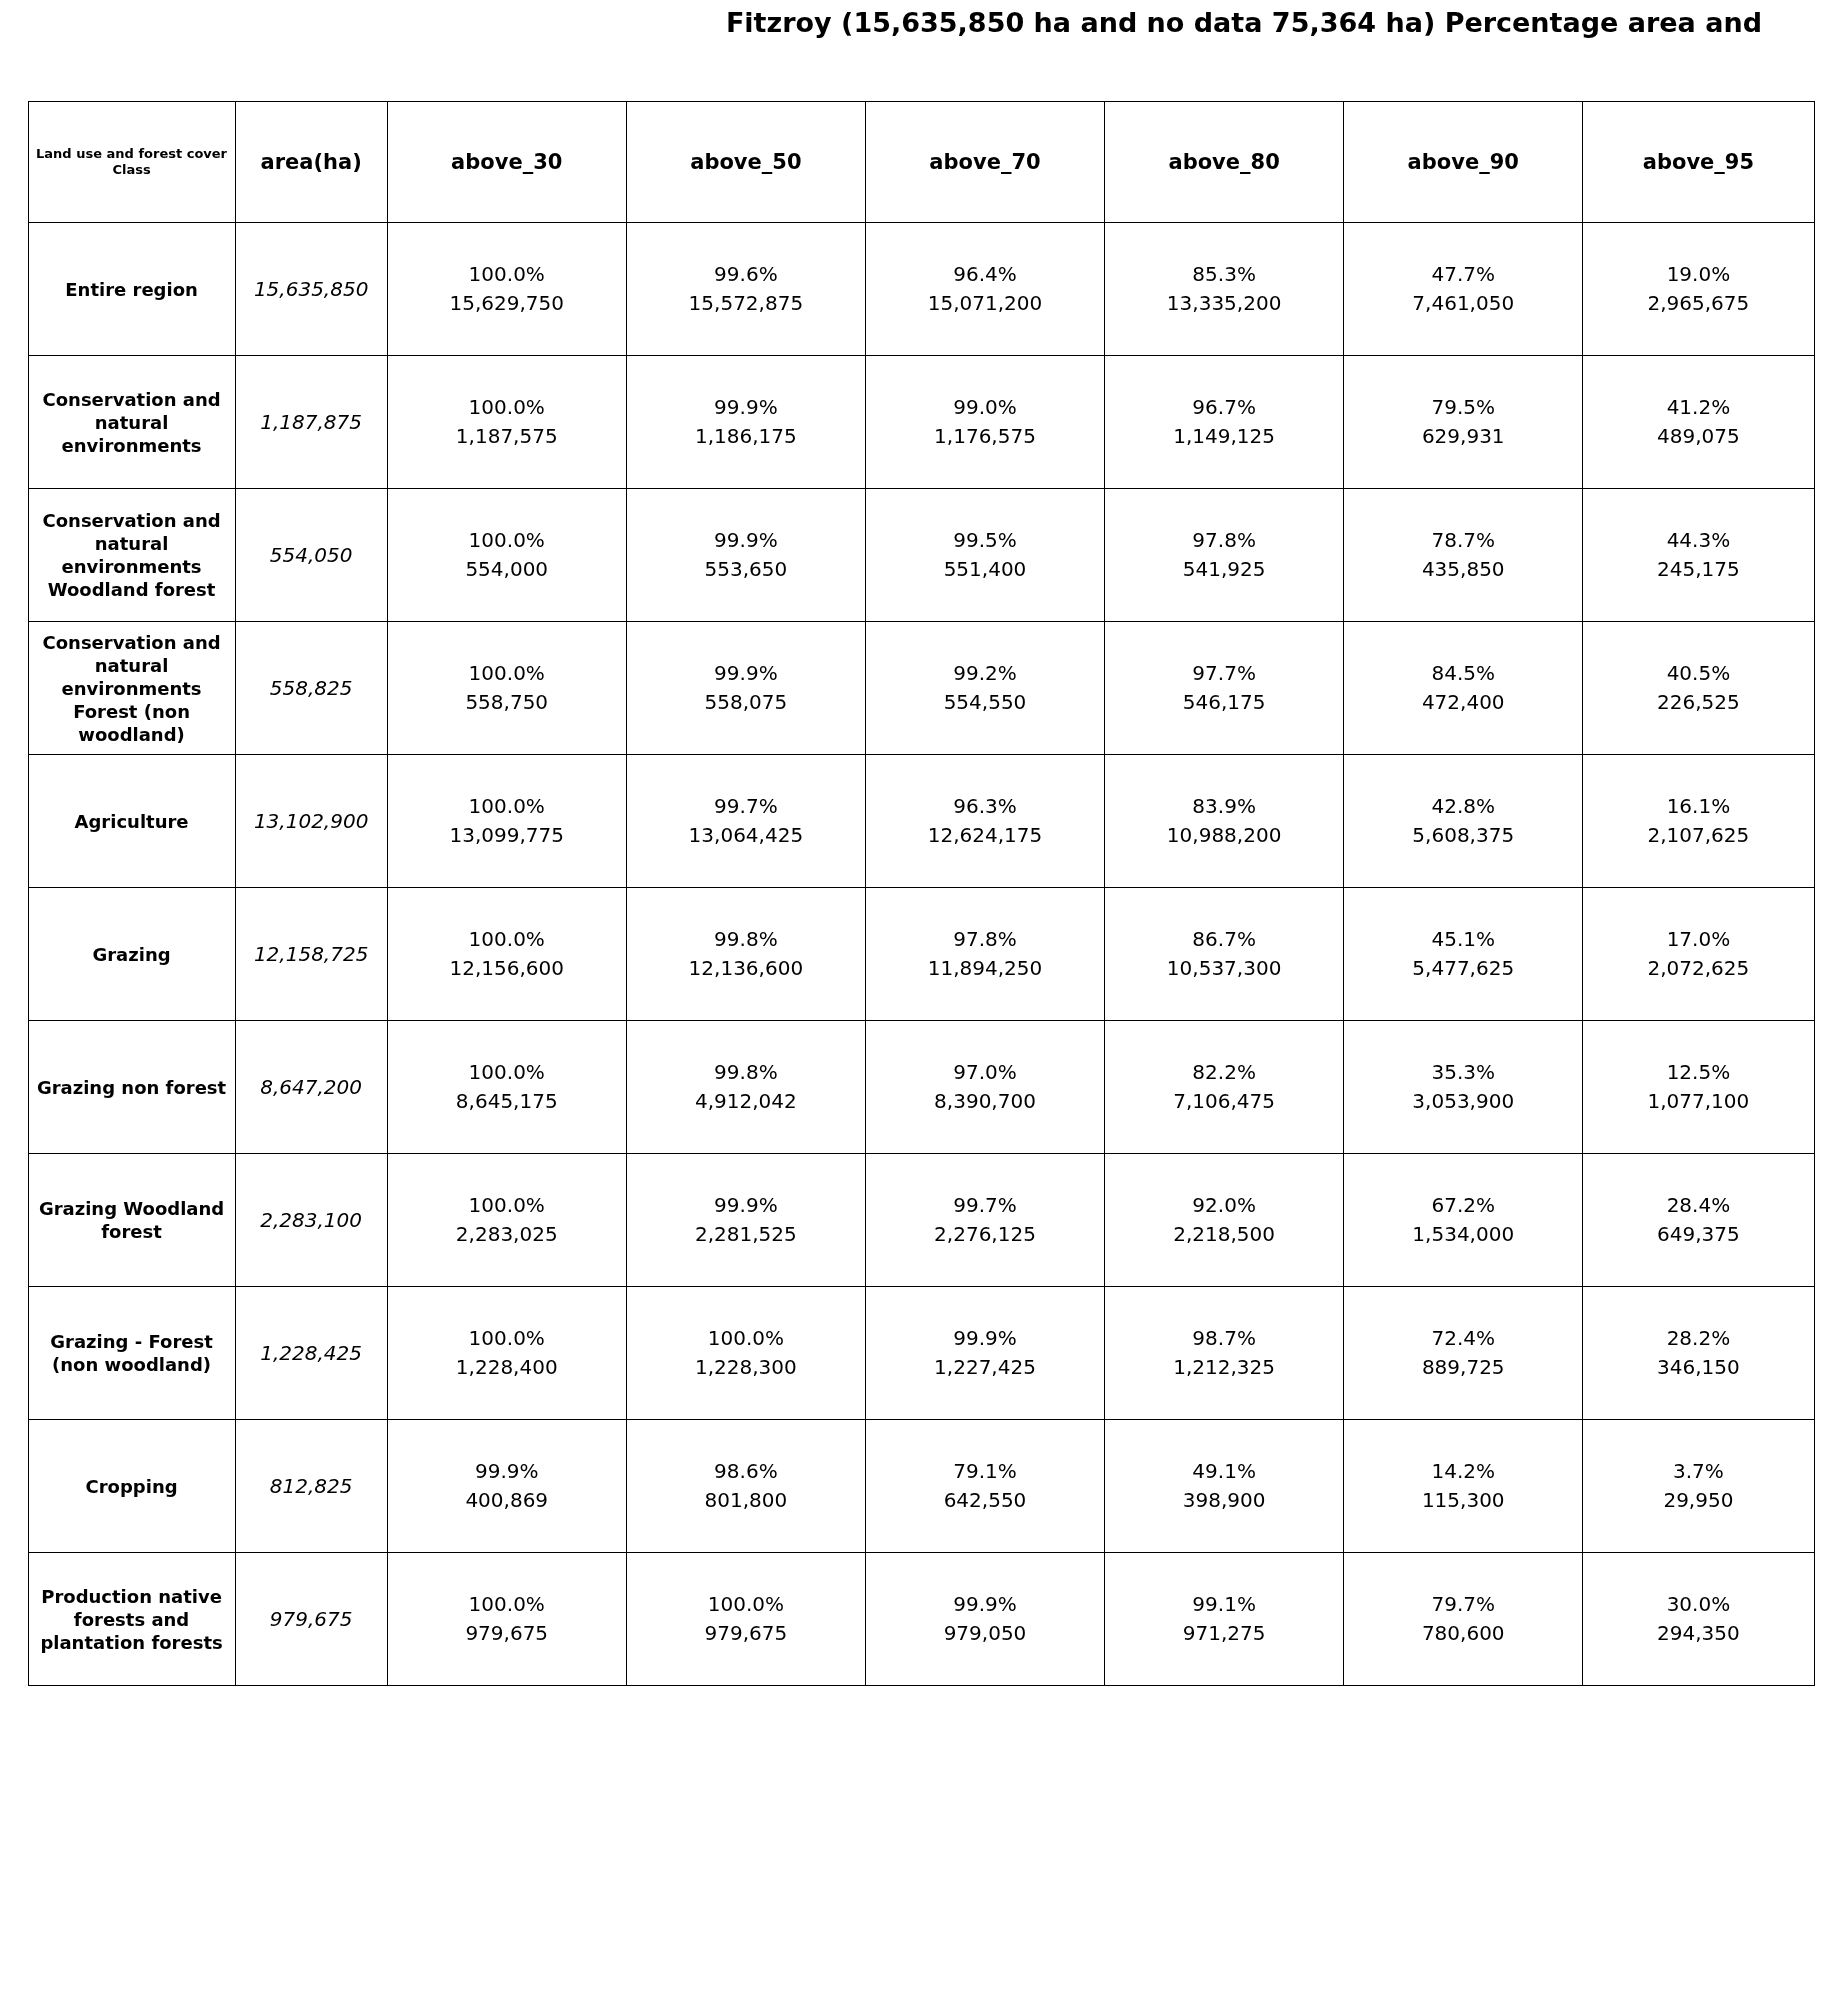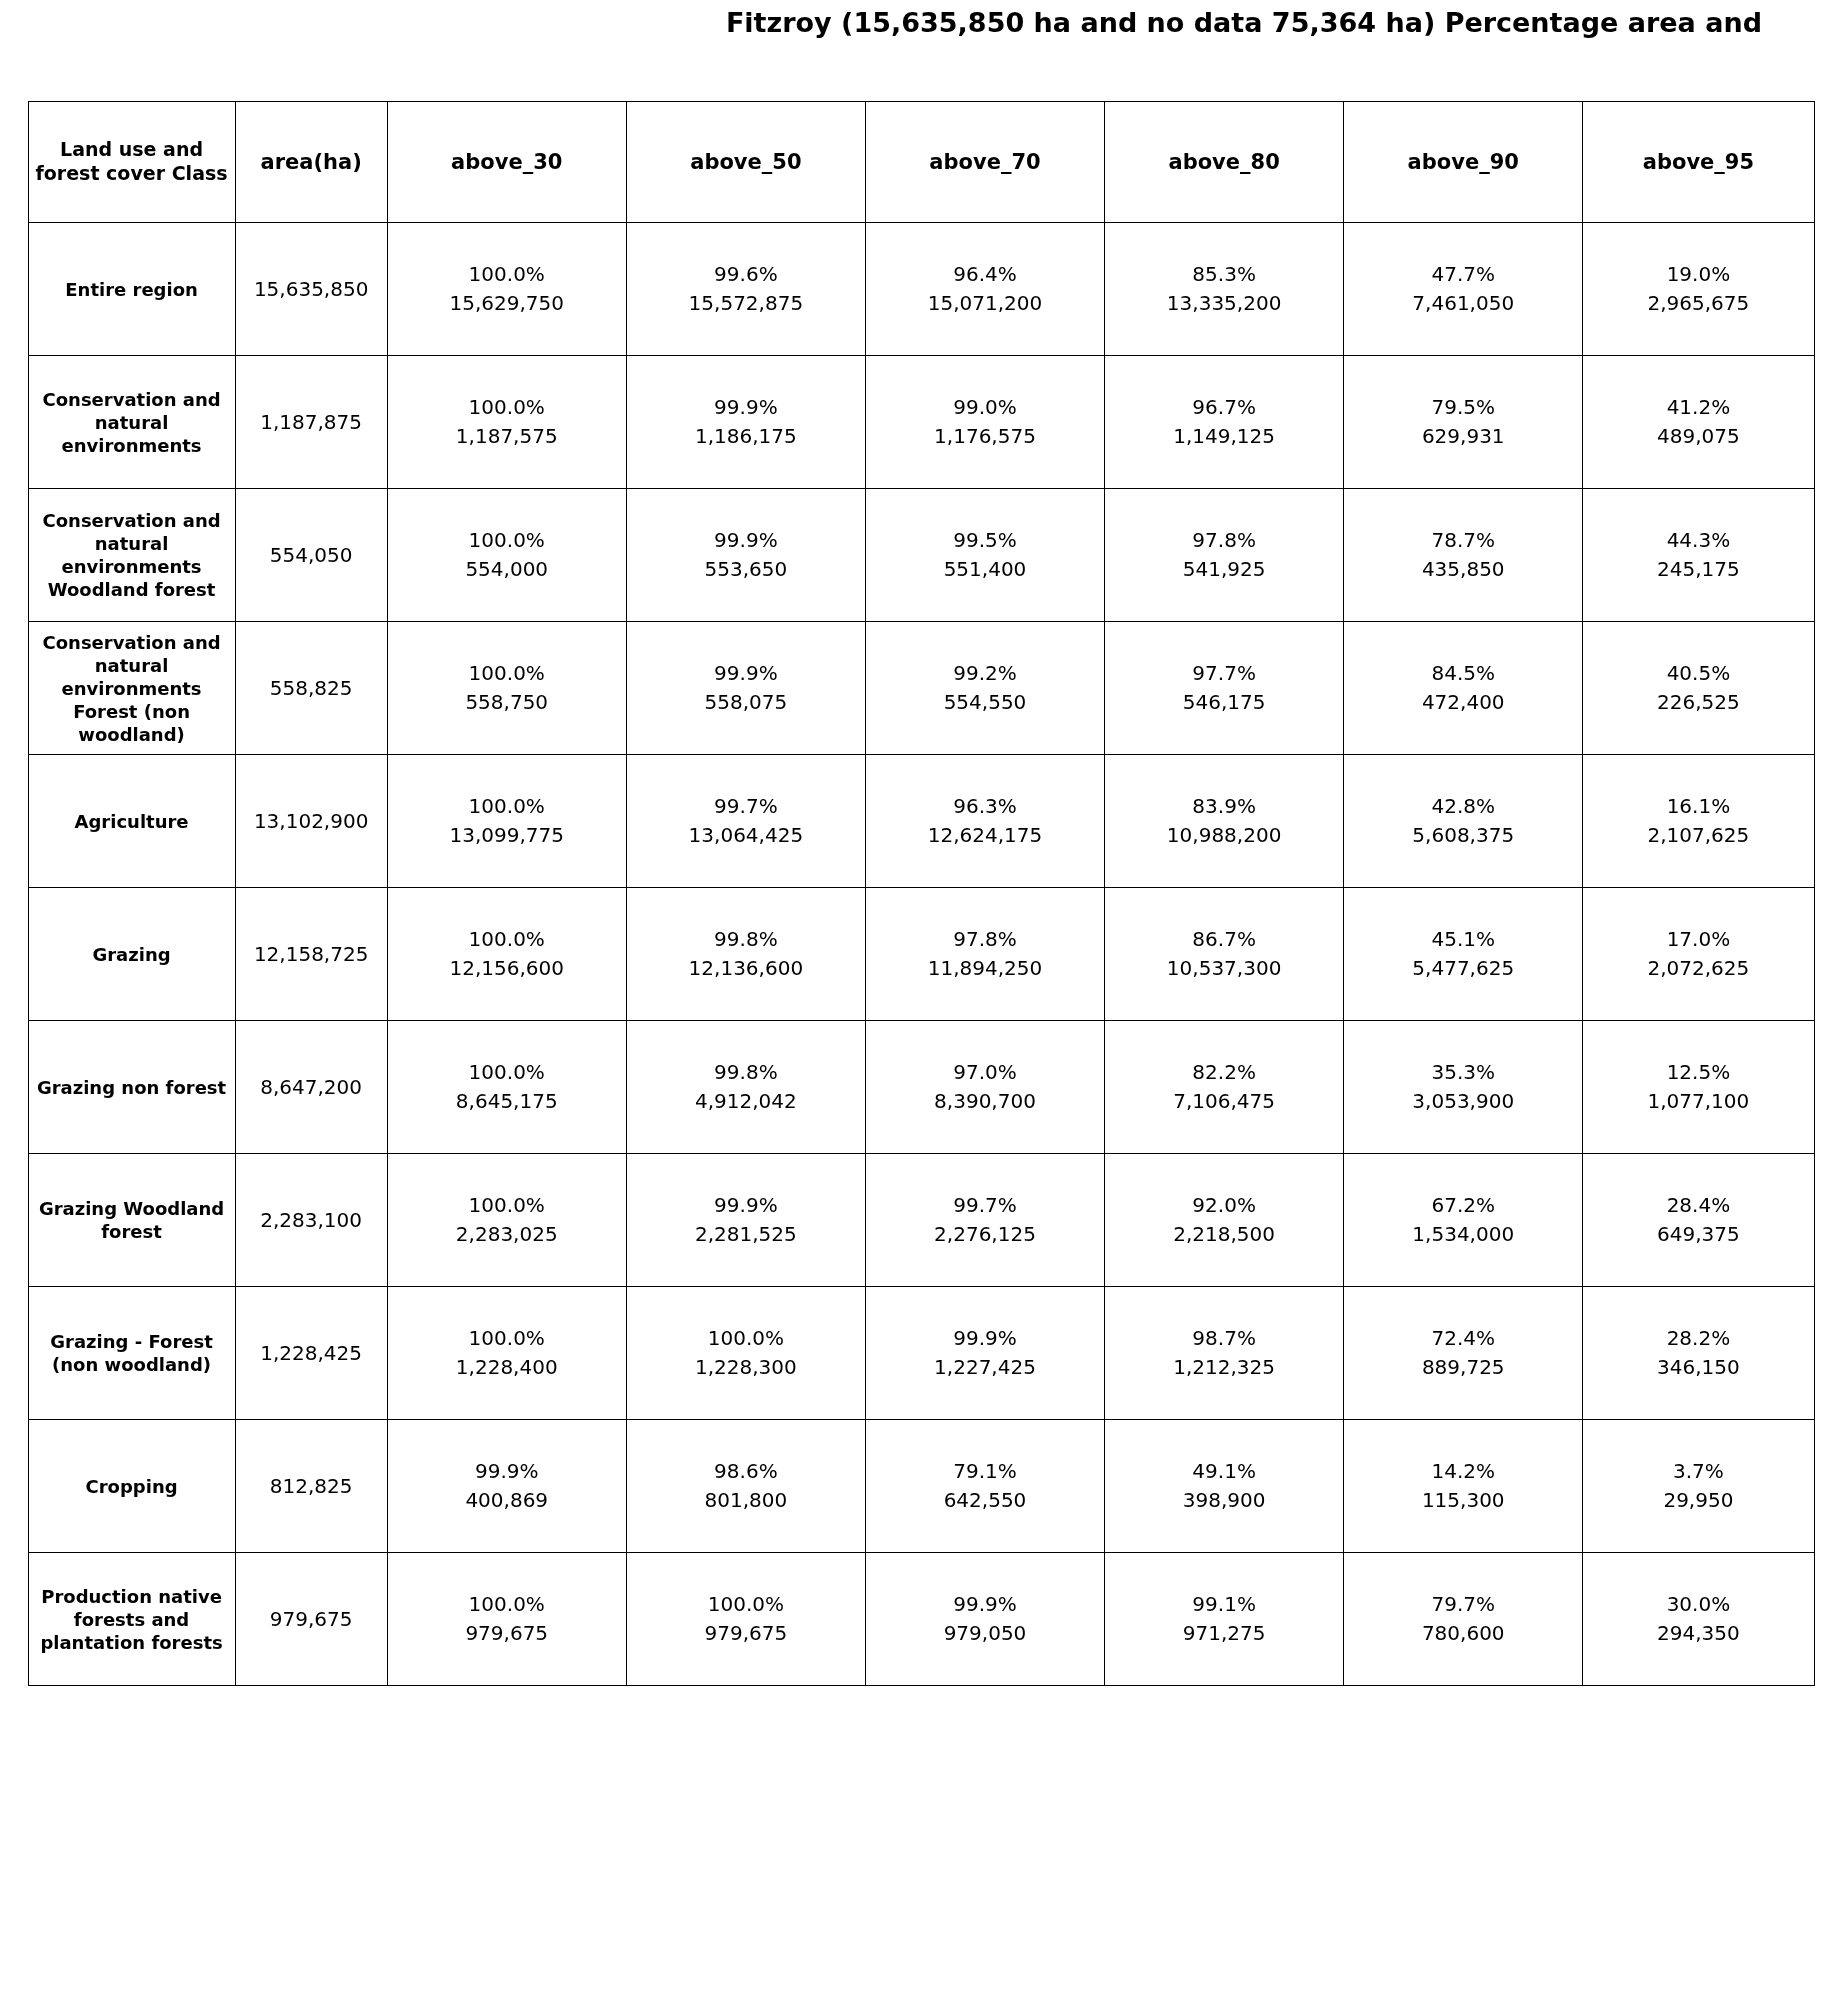--- a/index.html
+++ b/index.html
@@ -58,35 +58,36 @@
   .colF { width: 239px; }
   .colG { width: 231px; }
   .colH { width: 152px; }
 
   thead th {
     font-weight: bold;
     font-size: 21px;
     height: 120px;
   }
   thead th.classhead {
-    font-size: 19px;
+    font-size: 13px;
     line-height: 1.25;
   }
   tbody td {
     height: 132px;
   }
   td.rowlabel {
     font-weight: bold;
     font-size: 18px;
     line-height: 1.28;
     padding: 2.4px 4px;
     margin-left: 34px;
   }
   td.area {
     font-size: 20px;
+    font-style: italic;
   }
   td.cell {
     font-size: 20px;
     line-height: 1.45;
   }
   .pct { display: block; }
   .ha { display: block; }
 </style>
 </head>
 <body>

